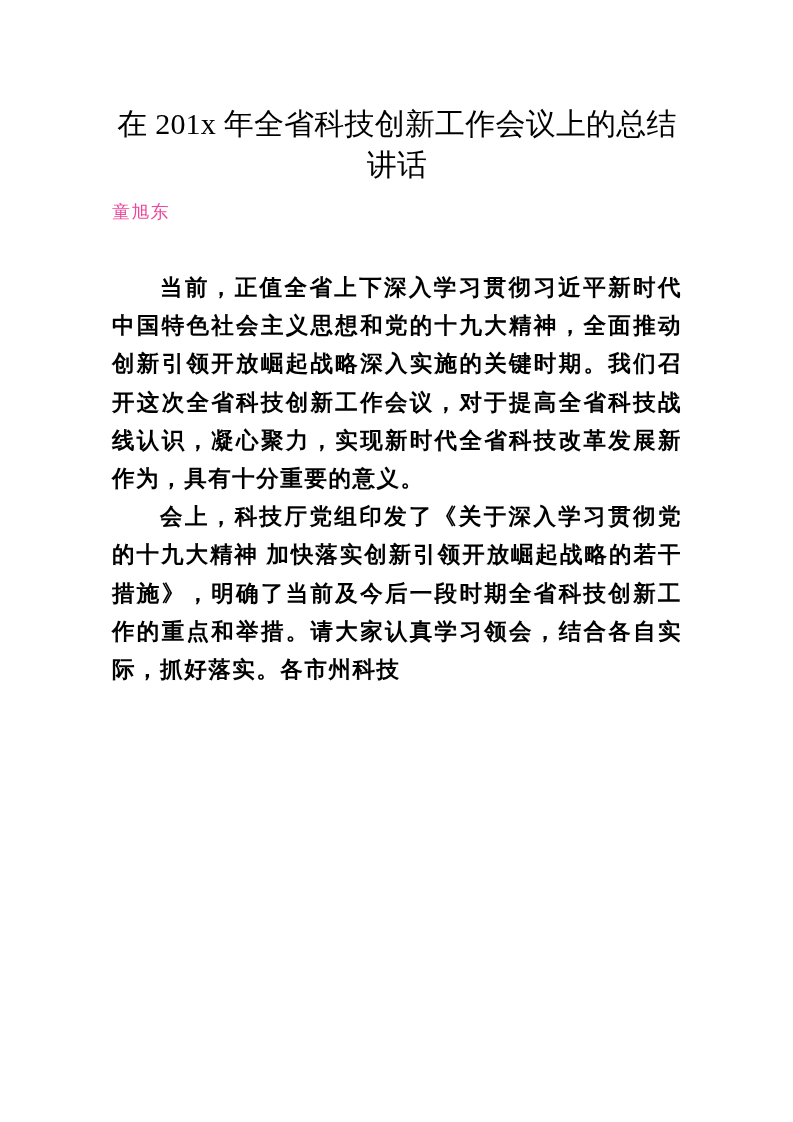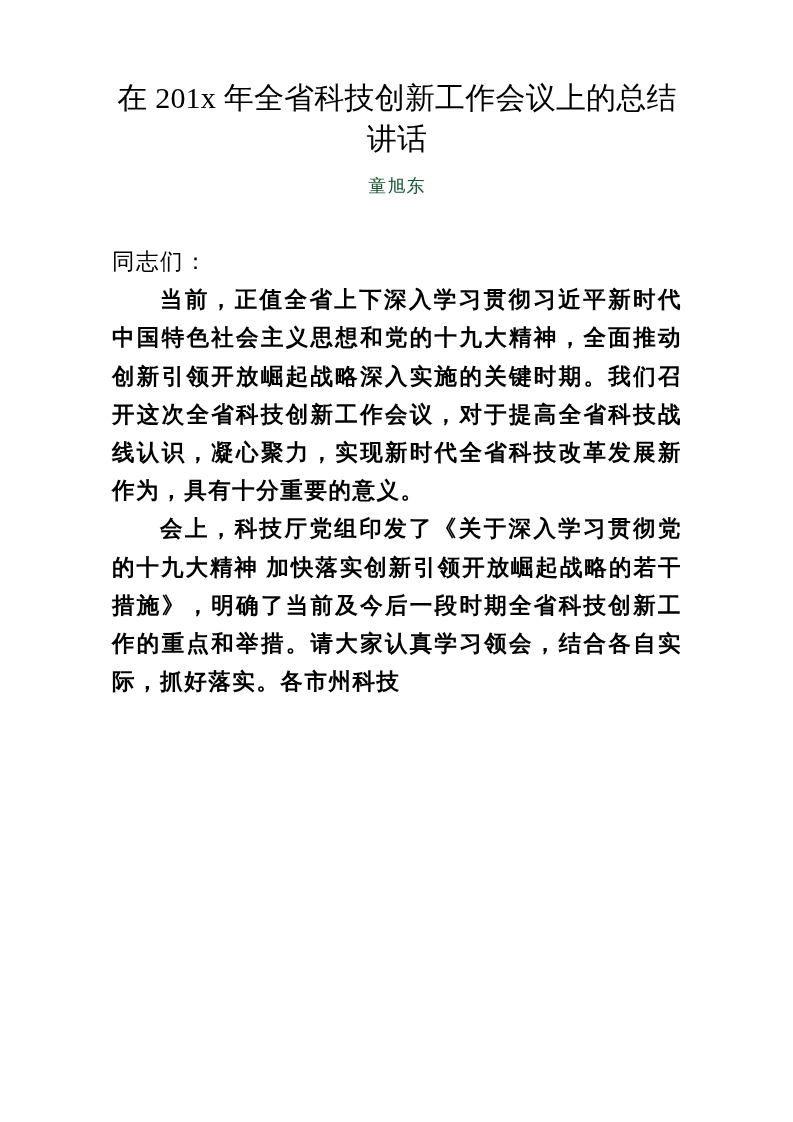--- a/index.html
+++ b/index.html
@@ -27,31 +27,31 @@
   }
 
   
   .doc-title {
     font-family: "Liberation Serif", "DejaVu Serif", serif;
     font-size: 30px;
     line-height: 41px;
     text-align: center;
     color: #000000;
     margin: 0;
-    padding-top: 77px;
+    padding-top: 103px;
     font-weight: normal;
     letter-spacing: 0.2px;
   }
 
   .doc-author {
     font-family: "Liberation Serif", "DejaVu Serif", serif;
     font-size: 18px;
     line-height: 30px;
-    text-align: center;
-    color: #14532d;
+    text-align: left;
+    color: #ec4899;
     margin: 0;
     padding-top: 12px;
     letter-spacing: 1.2px;
   }
 
   .doc-dateline {
     font-family: "Liberation Serif", "DejaVu Serif", serif;
     font-size: 20px;
     line-height: 32px;
     text-align: center;
@@ -92,19 +92,18 @@
 
 <div class="page">
   <div class="content">
 
     <h1 class="doc-title">在 201x 年全省科技创新工作会议上的总结讲话</h1>
 
     <div class="doc-author">童旭东</div>
 
 
     <div class="body-block">
-      <p class="body-para salutation">同志们：</p>
       <p class="body-para indent">当前，正值全省上下深入学习贯彻习近平新时代中国特色社会主义思想和党的十九大精神，全面推动创新引领开放崛起战略深入实施的关键时期。我们召开这次全省科技创新工作会议，对于提高全省科技战线认识，凝心聚力，实现新时代全省科技改革发展新作为，具有十分重要的意义。</p>
       <p class="body-para indent">会上，科技厅党组印发了《关于深入学习贯彻党的十九大精神 加快落实创新引领开放崛起战略的若干措施》，明确了当前及今后一段时期全省科技创新工作的重点和举措。请大家认真学习领会，结合各自实际，抓好落实。各市州科技</p>
     </div>
 
   </div>
 </div>
 
 </body></html>

